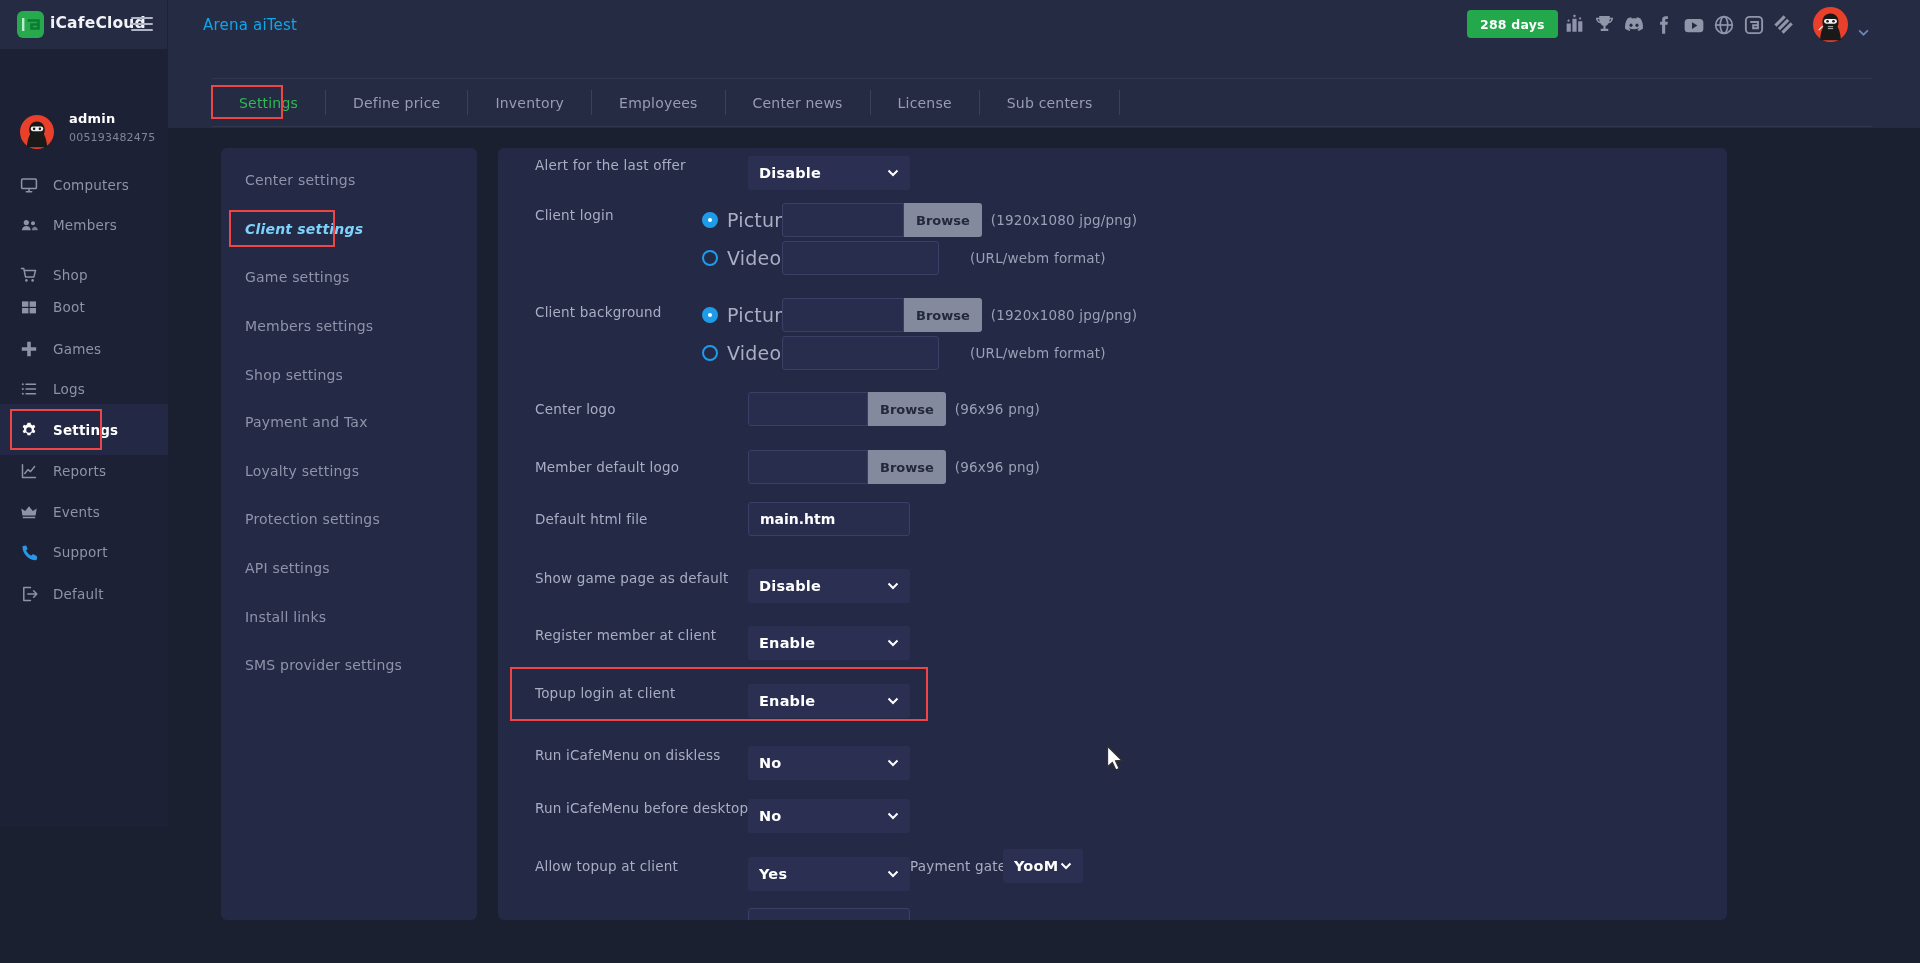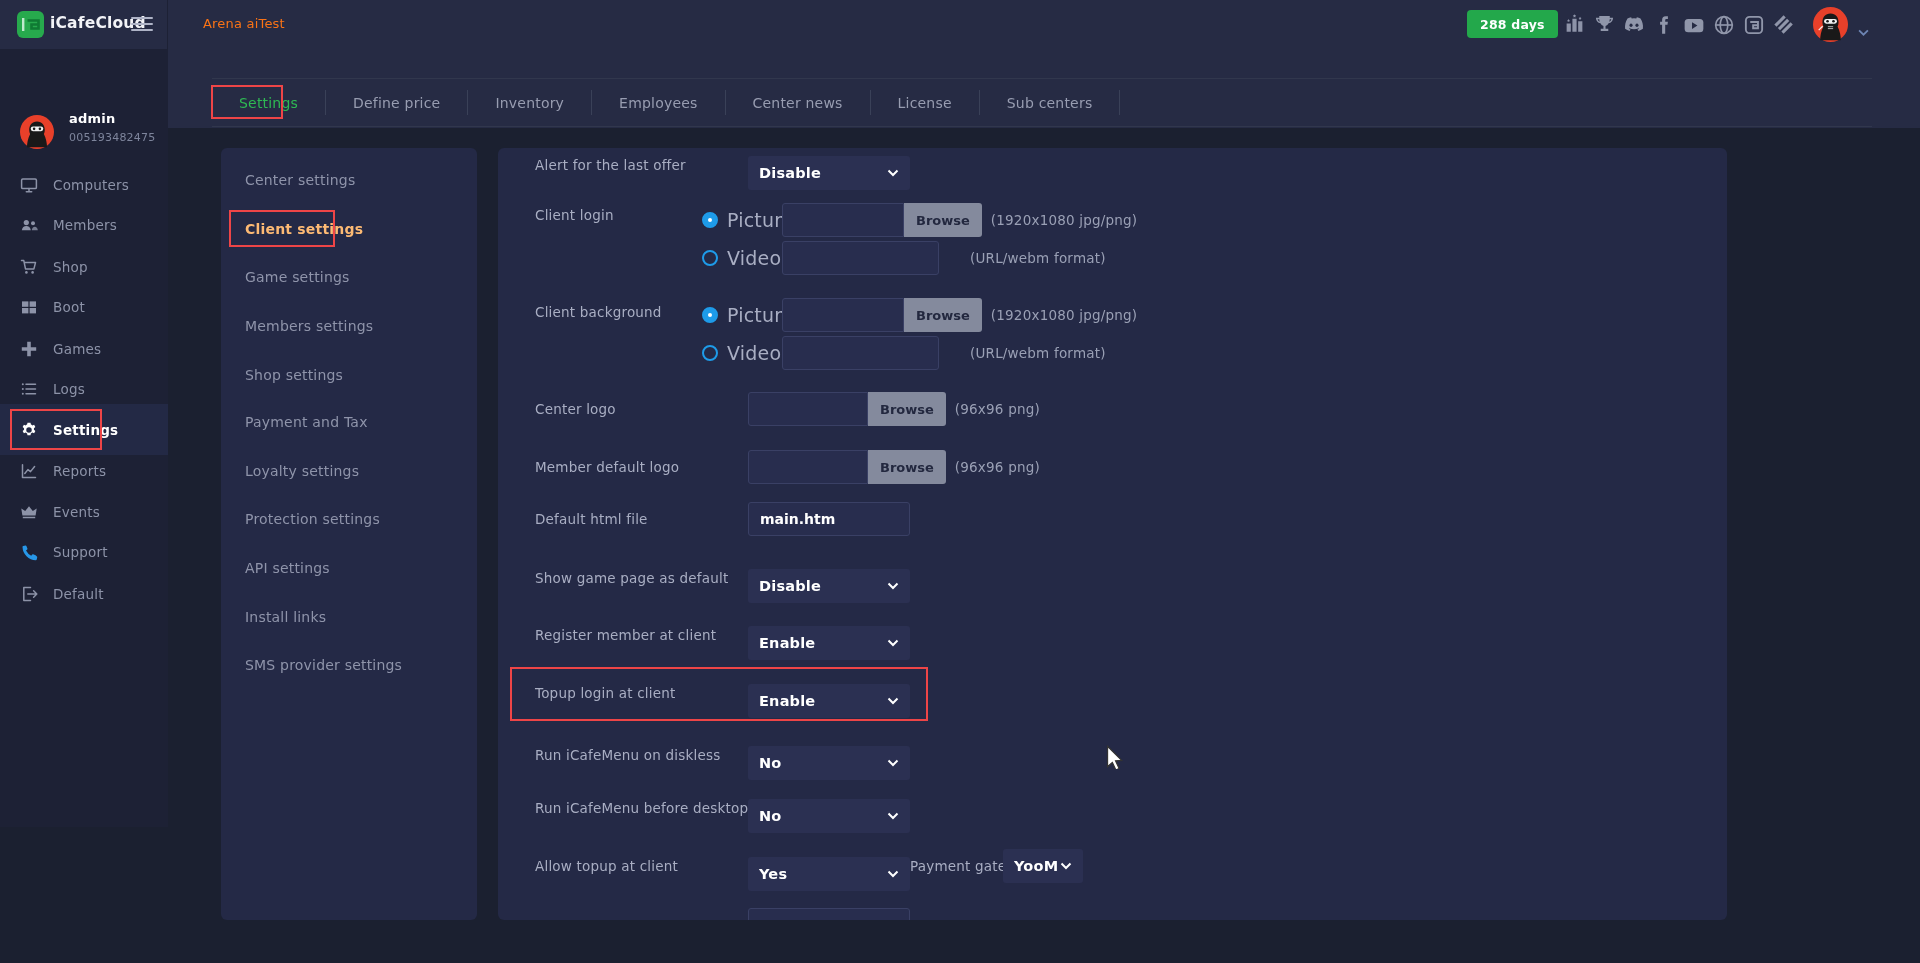--- a/index.html
+++ b/index.html
@@ -8,21 +8,21 @@
        font-family:"DejaVu Sans","Liberation Sans",sans-serif;
        background:#1b2030;color:#e8eaf2;letter-spacing:.2px;}
 
   
   .topbar{position:absolute;left:0;top:0;width:1920px;height:49px;background:#262b44;z-index:30;}
   .brandarea{position:absolute;left:0;top:0;width:168px;height:49px;border-right:1px solid #1d2135;}
   .logo{position:absolute;left:17px;top:11px;}
   .brandname{position:absolute;left:50px;top:14px;font-size:15.5px;font-weight:bold;color:#f2f3f7;}
   .hamburger{position:absolute;left:131px;top:17px;width:22px;height:15px;cursor:pointer;}
   .hamburger i{display:block;height:2.4px;background:#aeb3c6;margin-bottom:3.6px;border-radius:1px;}
-  .pagetitle{position:absolute;left:203px;top:16px;font-size:13px;color:#f97316;}
+  .pagetitle{position:absolute;left:203px;top:16px;font-size:15px;color:#0ea5e9;}
   .badge{position:absolute;left:1467px;top:10px;height:28px;padding:0 13px;background:#23a84b;
          border-radius:4px;color:#fff;font-size:12.5px;font-weight:bold;display:flex;align-items:center;}
   .tb-icons{position:absolute;left:1563px;top:0;height:49px;display:flex;align-items:center;gap:8px;}
   .tb-ic{width:22px;height:22px;display:flex;align-items:center;justify-content:center;cursor:pointer;}
   .tb-avatar{position:absolute;left:1813px;top:7px;width:35px;height:35px;cursor:pointer;}
   .tb-chev{position:absolute;left:1858px;top:21px;cursor:pointer;}
 
   
   .sidebar{position:absolute;left:0;top:49px;width:168px;height:778px;background:#1d2135;z-index:20;}
   .sb-avatar{position:absolute;left:20px;top:66px;width:34px;height:34px;}
@@ -43,21 +43,21 @@
   .tab{display:flex;align-items:center;padding:0 27px;font-size:14px;color:#989db1;cursor:pointer;}
   .tab.active{color:#2eb953;}
   .tabdiv{width:1px;background:#3a4158;margin:11px 0;}
   .redbox{position:absolute;border:2px solid #ee4547;z-index:40;pointer-events:none;}
 
   
   .content{position:absolute;left:168px;top:128px;width:1752px;height:835px;background:#1b2030;}
   .menu-panel{position:absolute;left:53px;top:20px;width:256px;height:772px;background:#242946;border-radius:6px;}
   .menu-item{position:absolute;left:0;width:256px;height:30px;display:flex;align-items:center;
              padding-left:24px;font-size:14px;color:#8f94aa;cursor:pointer;}
-  .menu-item.active{color:#fdba74;font-weight:bold;}
+  .menu-item.active{color:#7dd3fc;font-weight:bold;font-style:italic;}
   .form-panel{position:absolute;left:330px;top:20px;width:1229px;height:772px;background:#242946;
               border-radius:6px;overflow:hidden;}
   .frow{position:absolute;left:0;width:1261px;height:34px;}
   .flbl{position:absolute;left:37px;top:0;height:34px;display:flex;align-items:center;
         font-size:13.5px;color:#a9aec3;}
   .fctl{position:absolute;left:250px;top:0;height:34px;display:flex;align-items:center;}
   .fmedia{position:absolute;left:204px;top:0;height:34px;display:flex;align-items:center;}
   .select{height:34px;background:#2b3052;border-radius:3px;display:flex;align-items:center;
           justify-content:space-between;padding:0 11px;color:#fff;font-size:14.5px;font-weight:bold;
           cursor:pointer;white-space:nowrap;overflow:hidden;}
@@ -206,21 +206,21 @@
             <g class="fl">
               <circle cx="6.3" cy="6.6" r="2.6"></circle>
               <path d="M1.8 14.3c.3-2.8 2.2-4.3 4.5-4.3s4.2 1.5 4.5 4.3z"></path>
               <circle cx="13" cy="7.2" r="2"></circle>
               <path d="M11.8 14.3c.2-2.3 1.4-3.6 3-3.6 1.6 0 2.8 1.2 3 3.6z" opacity=".8"></path>
             </g>
           </svg>
         </span>
       <span>Members</span>
     </div>
-    <div class="nav-item" style="top:202px">
+    <div class="nav-item" style="top:210px">
       <span class="nic">
           <svg width="18" height="18" viewBox="0 0 18 18">
             <path class="st" d="M1.5 2.6h2.3l1.7 8.3h8.4l1.6-6.3H4.6"></path>
             <circle class="fl" cx="6.4" cy="14.4" r="1.3"></circle>
             <circle class="fl" cx="12.6" cy="14.4" r="1.3"></circle>
           </svg>
         </span>
       <span>Shop</span>
     </div>
     <div class="nav-item" style="top:242px">

